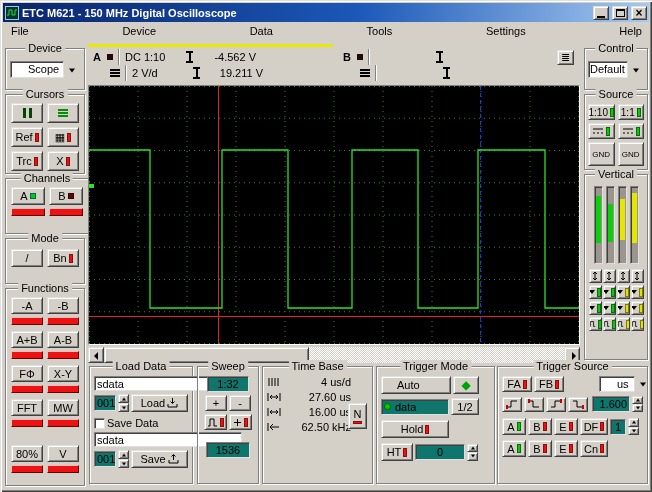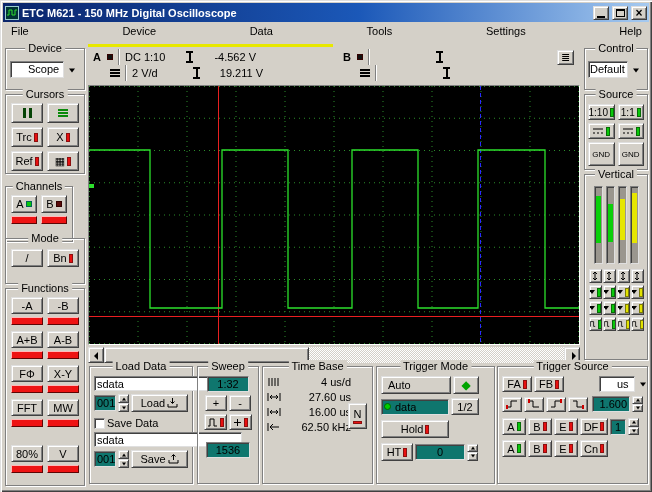--- a/index.html
+++ b/index.html
@@ -158,41 +158,41 @@
   <div class="crow" style="margin-top:8px;">
     <button class="b3 cbtn">
         <span class="ic-pause"></span>
       </button>
     <button class="b3 cbtn">
         <span class="ic-lines"></span>
       </button>
   </div>
   <div class="crow">
     <button class="b3 cbtn">
+        <span>Ref</span>
+        <span class="bled"></span>
+      </button>
+    <button class="b3 cbtn">
+        <span>▦</span>
+        <span class="bled"></span>
+      </button>
+  </div>
+  <div class="crow">
+    <button class="b3 cbtn">
         <span>Trc</span>
         <span class="bled"></span>
       </button>
     <button class="b3 cbtn">
         <span>X</span>
         <span class="bled"></span>
       </button>
   </div>
-  <div class="crow">
-    <button class="b3 cbtn">
-        <span>Ref</span>
-        <span class="bled"></span>
-      </button>
-    <button class="b3 cbtn">
-        <span>▦</span>
-        <span class="bled"></span>
-      </button>
-  </div>
-</div>
-
-<div class="grp" style="left:5px;top:186px;width:68px;height:56px;">
+</div>
+
+<div class="grp" style="left:5px;top:178px;width:84px;height:56px;">
   <span class="gt">Channels</span>
   <div class="crow" style="margin-top:8px;">
     <button class="b3 cbtn" style="height:18px;">
         <span>A</span>
         <span class="sqg"></span>
       </button>
     <button class="b3 cbtn" style="height:18px;">
         <span>B</span>
         <span class="sqd"></span>
       </button>
@@ -452,21 +452,21 @@
   </div>
   <button class="b3" style="position:absolute;right:5px;top:36px;width:19px;height:26px;flex-direction:column;gap:1px;">
     <span>N</span>
     <span class="bled" style="width:9px;height:3px;"></span>
   </button>
 </div>
 
 <div class="grp" style="left:376px;top:366px;width:119px;height:118px;">
   <span class="gt">Trigger Mode</span>
   <div class="lrow" style="margin-top:9px;">
-    <button class="b3" style="width:70px;height:18px;justify-content:flex-start;padding-left:6px;">Auto</button>
+    <button class="b3" style="width:70px;height:18px;justify-content:flex-start;padding-left:15px;">Auto</button>
     <button class="b3" style="width:26px;height:18px;">
         <span class="diamond">◆</span>
       </button>
   </div>
   <div class="lrow" style="margin-top:4px;">
     <span class="nbox" style="width:68px;gap:4px;">
       <span class="dot"></span>
       <span>data</span>
     </span>
     <button class="b3" style="width:28px;height:17px;">1/2</button>

